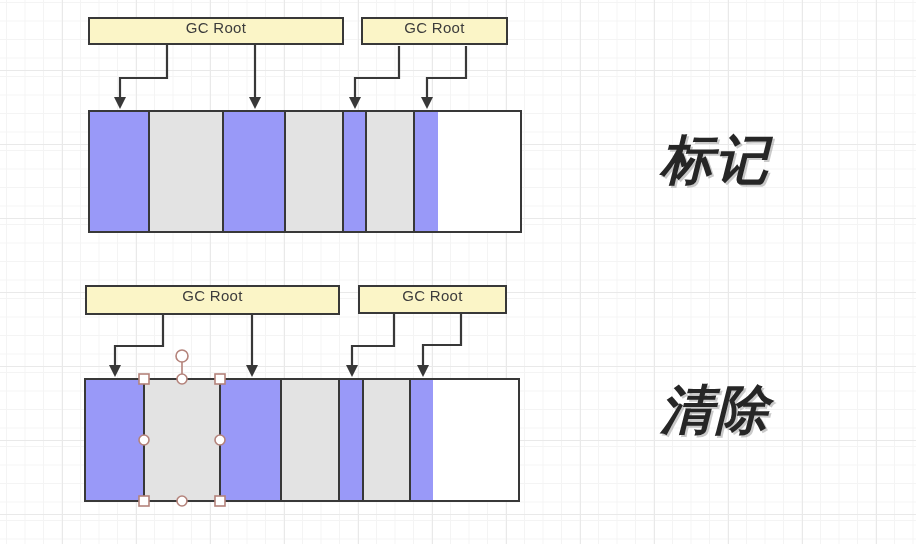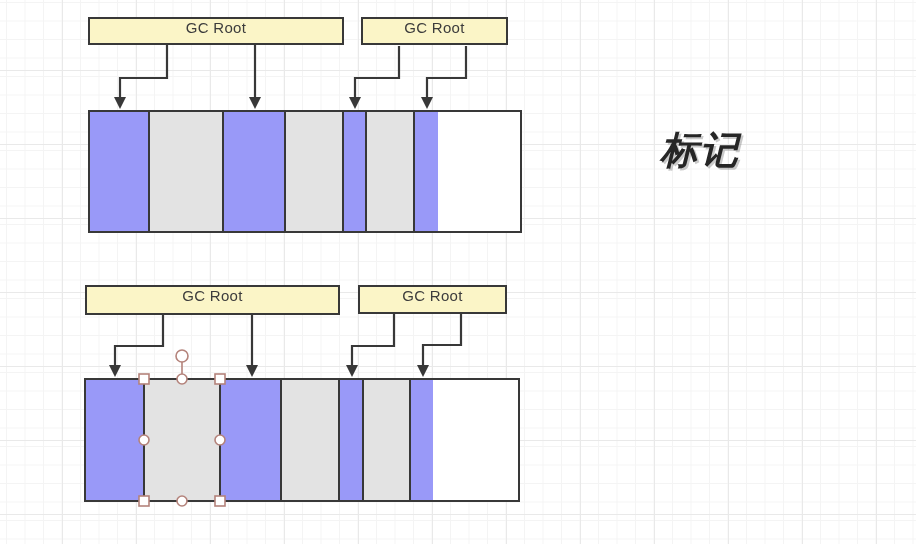--- a/index.html
+++ b/index.html
@@ -33,21 +33,21 @@
   }
   .seg{box-sizing:border-box;flex:0 0 auto;
     border-left:2px solid var(--stroke,#383838);
     border-right:2px solid var(--stroke,#383838);
     margin-left:-2px;}
   .seg:first-child{margin-left:0;border-left:none;}
   .seg-live{background:var(--live,#9999f8);}
   .seg-dead{background:var(--dead,#e3e3e3);}
   .seg-free{background:var(--free,#ffffff);border:none;flex:1 1 auto;}
   .phase-label{
-    position:absolute;font-size:38px;font-weight:bold;font-style:italic;
+    position:absolute;font-size:53px;font-weight:bold;font-style:italic;
     color:#262626;white-space:nowrap;
     text-shadow:2px 2px 0 rgba(80,80,80,0.30);
     letter-spacing:2px;
   }
   svg.overlay{position:absolute;left:0;top:0;pointer-events:none;}
   svg .conn{stroke:var(--stroke,#383838);stroke-width:2.2;fill:none;}
   svg .head{fill:var(--stroke,#383838);stroke:none;}
   svg .handle{fill:#ffffff;stroke:var(--handle,#b4837b);stroke-width:1.6;}
   svg .handle-line{stroke:var(--handle,#b4837b);stroke-width:1.6;}
 </style>
@@ -87,20 +87,21 @@
       <div class="seg seg-live" style="width: 59px;"></div>
       <div class="seg seg-dead" style="width: 78px;"></div>
       <div class="seg seg-live" style="width: 63px;"></div>
       <div class="seg seg-dead" style="width: 60px;"></div>
       <div class="seg seg-live" style="width: 26px;"></div>
       <div class="seg seg-dead" style="width: 49px;"></div>
       <div class="seg seg-live" style="width: 26px;"></div>
       <div class="seg seg-free"></div>
     </div>
 
+  <div class="phase-label" style="left:660px;top:375px">清除</div>
 
   <svg class="overlay" width="916" height="544">
 
     <g>
       <path class="conn" d="M167,45 L167,78 L120,78 L120,98"></path>
       <polygon class="head" points="114,97 126,97 120,109"></polygon>
     </g>
     <g>
       <path class="conn" d="M255,45 L255,98"></path>
       <polygon class="head" points="249,97 261,97 255,109"></polygon>

